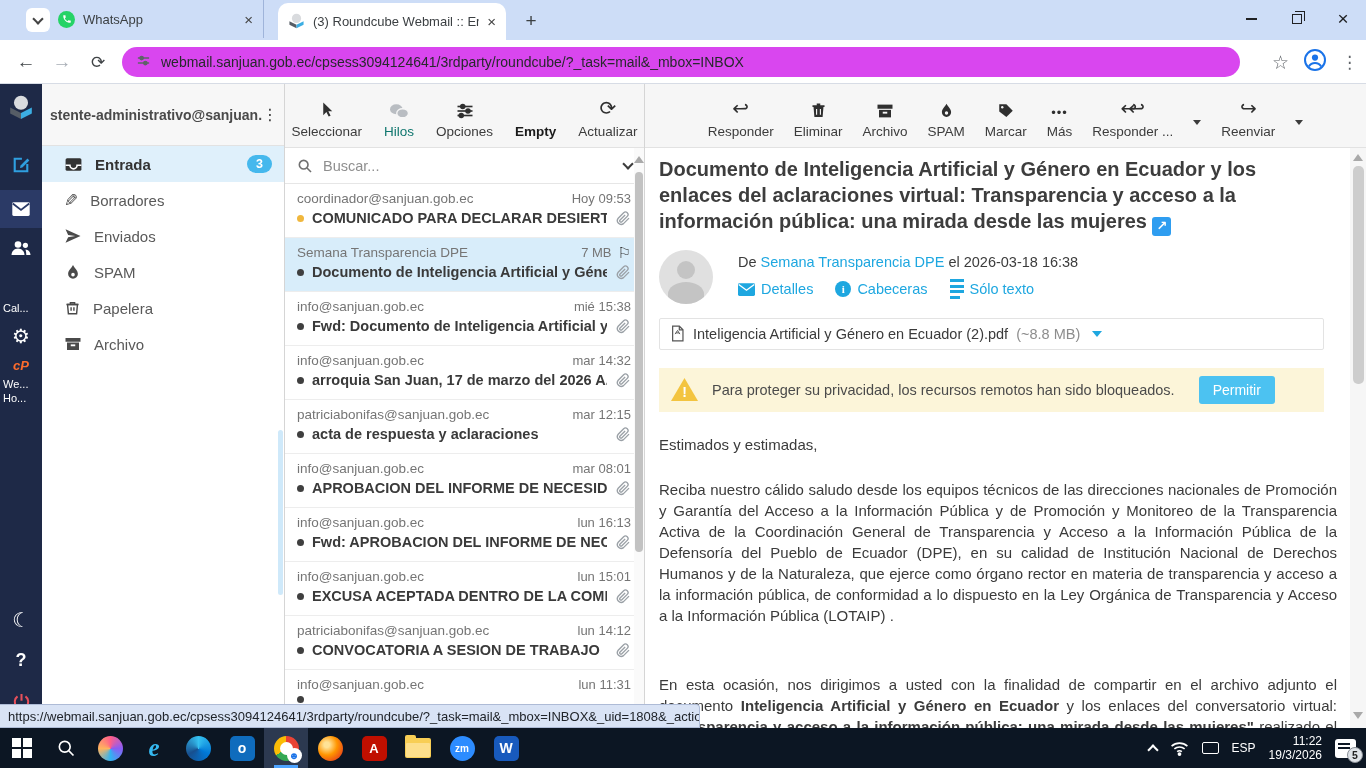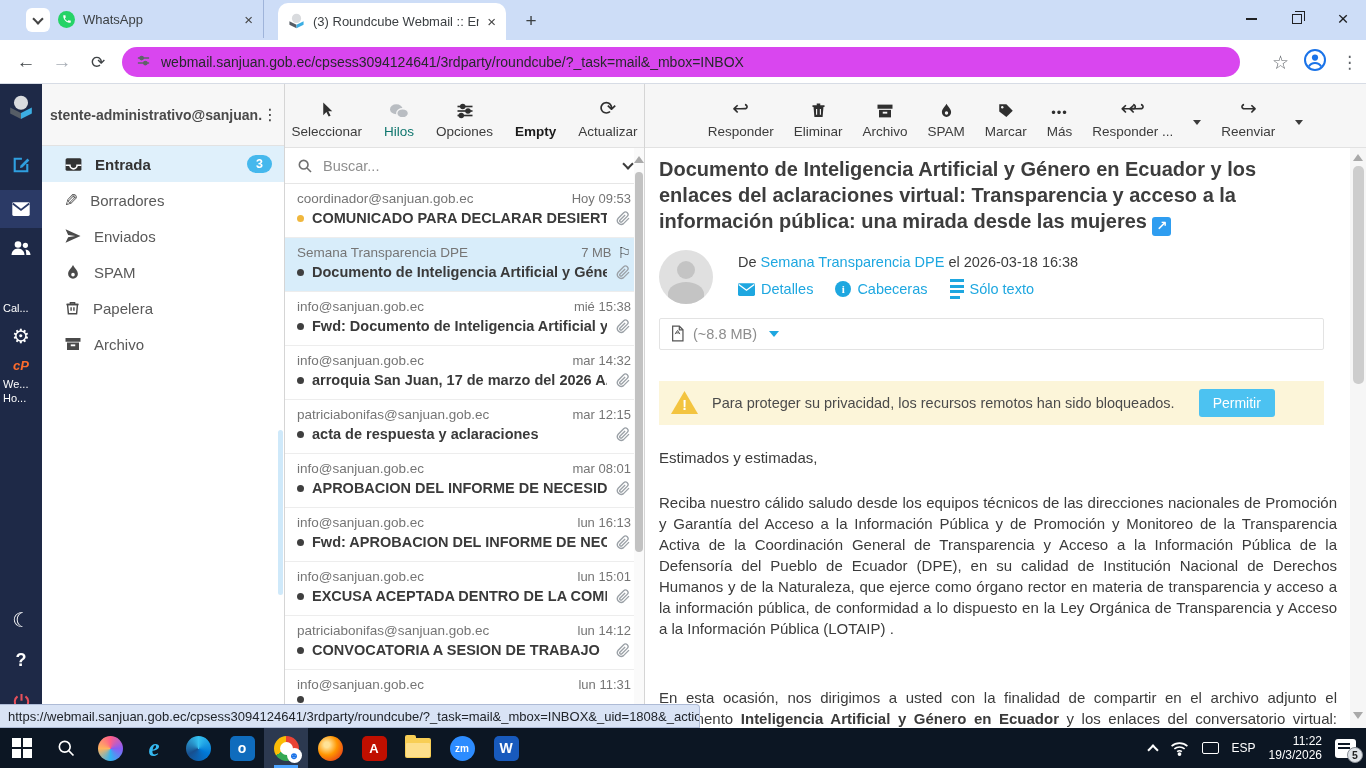--- a/index.html
+++ b/index.html
@@ -95,21 +95,21 @@
   .fromline { font-size:14.5px; color:#3c3c3c; }
   .bluelink { color:#1ea7e0; text-decoration:none; }
   .metalinks { display:flex; gap:22px; margin-top:9px; align-items:center; font-size:14.5px; }
   .metalink { display:flex; gap:6px; align-items:center; color:#1ea7e0; }
   .infodot { width:16px; height:16px; border-radius:50%; background:#1ea7e0; color:#fff; font-size:11px; font-weight:bold; display:flex; align-items:center; justify-content:center; font-family:"Liberation Serif",serif; }
   .bars { display:inline-flex; flex-direction:column; gap:2.5px; }
   .bars i { width:14px; height:3px; background:#1ea7e0; }
   .attachbar { margin-top:14px; border:1px solid #e3e3e3; border-radius:2px; height:32px; display:flex; align-items:center; gap:8px; padding:0 10px; font-size:14.5px; color:#3b3b3b; }
   .attach-size { color:#8d8d8d; }
   .bluecaret { width:0; height:0; border-left:5px solid transparent; border-right:5px solid transparent; border-top:6px solid #1ea7e0; margin-left:4px; }
-  .warnbar { margin-top:31px; background:#fcf5d9; display:flex; align-items:center; gap:14px; padding:8px 12px; font-size:14.5px; color:#4b4b4b; }
+  .warnbar { margin-top:18px; background:#fcf5d9; display:flex; align-items:center; gap:14px; padding:8px 12px; font-size:14.5px; color:#4b4b4b; }
   .warn-tri { width:27px; height:23px; background:#f3c440; clip-path:polygon(50% 0,100% 100%,0 100%); position:relative; flex:0 0 auto; }
   .warn-tri::after { content:"!"; position:absolute; left:0; right:0; bottom:1px; text-align:center; color:#fff; font-weight:bold; font-size:14px; }
   .permit-btn { background:#4cc2f1; color:#fff; border:none; border-radius:3px; font-size:14px; padding:6px 14px; margin-left:10px; font-family:inherit; }
   .mailbody { margin-top:22px; font-size:15px; color:#3b3b3b; line-height:21px; width:678px; }
   .mailbody p.just { text-align:justify; }
   .sp { height:24px; }
   .vscroll { position:absolute; right:0; top:64px; width:16px; height:580px; background:#f6f6f6; }
   .vtri-up { width:0; height:0; border-left:5px solid transparent; border-right:5px solid transparent; border-bottom:7px solid #a9a9a9; position:absolute; right:3px; top:70px; }
   .vtri-dn { width:0; height:0; border-left:5px solid transparent; border-right:5px solid transparent; border-top:7px solid #a9a9a9; position:absolute; right:3px; top:628px; }
   .vthumb { position:absolute; right:2px; top:82px; width:11px; height:218px; background:#cdcdcd; border-radius:5px; }
@@ -637,20 +637,21 @@
           </div>
         </div>
       </div>
 
       <div class="attachbar">
         <svg width="15" height="17" viewBox="0 0 24 28" fill="none" stroke="#555" stroke-width="2">
             <path d="M4 2h11l6 6v18H4z"></path>
             <path d="M15 2v6h6"></path>
             <path d="M8 15l4-6 4 6M9.5 13h5" stroke-width="1.6"></path>
           </svg>
+        <span>Inteligencia Artificial y Género en Ecuador (2).pdf</span>
         <span class="attach-size">(~8.8 MB)</span>
         <span class="bluecaret"></span>
       </div>
 
       <div class="warnbar">
         <span class="warn-tri"></span>
         <span>Para proteger su privacidad, los recursos remotos han sido bloqueados.</span>
         <button class="permit-btn">Permitir</button>
       </div>
 

